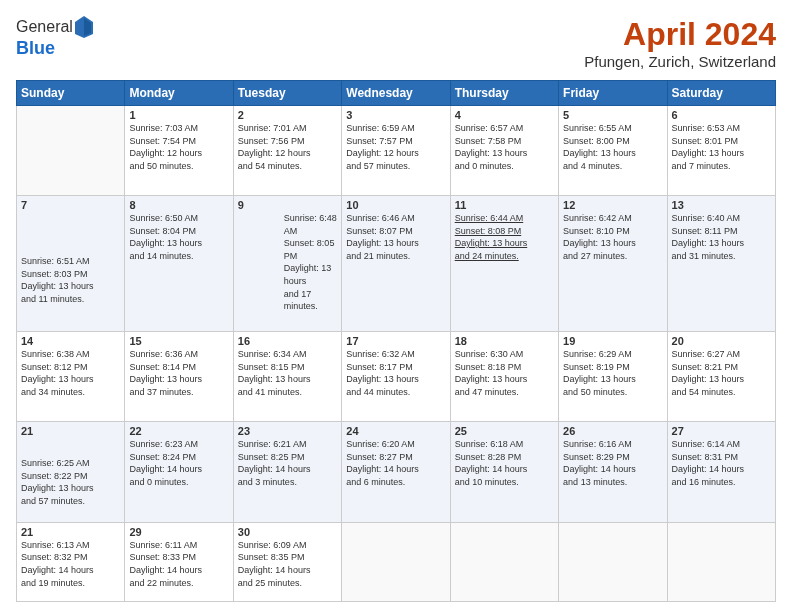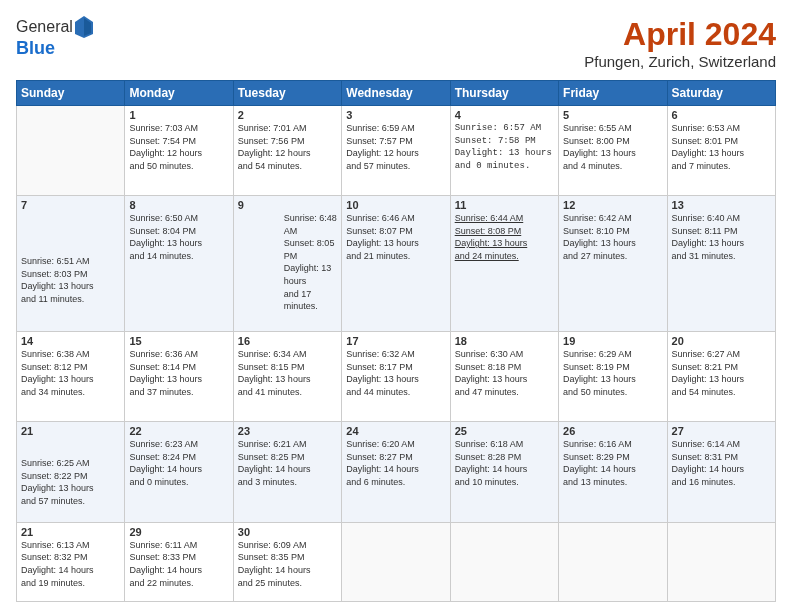--- a/index.html
+++ b/index.html
@@ -145,21 +145,21 @@
           </td>
           <td>
             <span class="day-number">3</span>
             <div class="day-info" style="white-space: pre-line;">Sunrise: 6:59 AM
 Sunset: 7:57 PM
 Daylight: 12 hours
 and 57 minutes.</div>
           </td>
           <td>
             <span class="day-number">4</span>
-            <div class="day-info" style="white-space: pre-line; font-family: Liberation Mono, monospace;">Sunrise: 6:57 AM
+            <div class="day-info" style="white-space: pre-line;">Sunrise: 6:57 AM
 Sunset: 7:58 PM
 Daylight: 13 hours
 and 0 minutes.</div>
           </td>
           <td>
             <span class="day-number">5</span>
             <div class="day-info" style="white-space: pre-line;">Sunrise: 6:55 AM
 Sunset: 8:00 PM
 Daylight: 13 hours
 and 4 minutes.</div>

